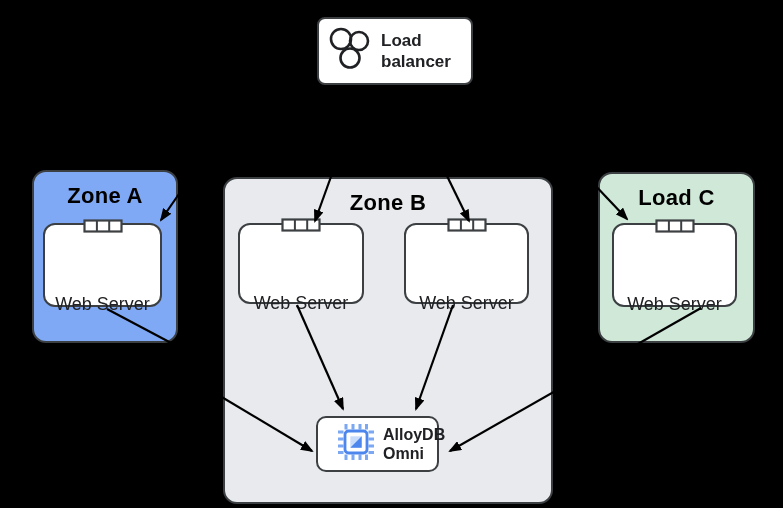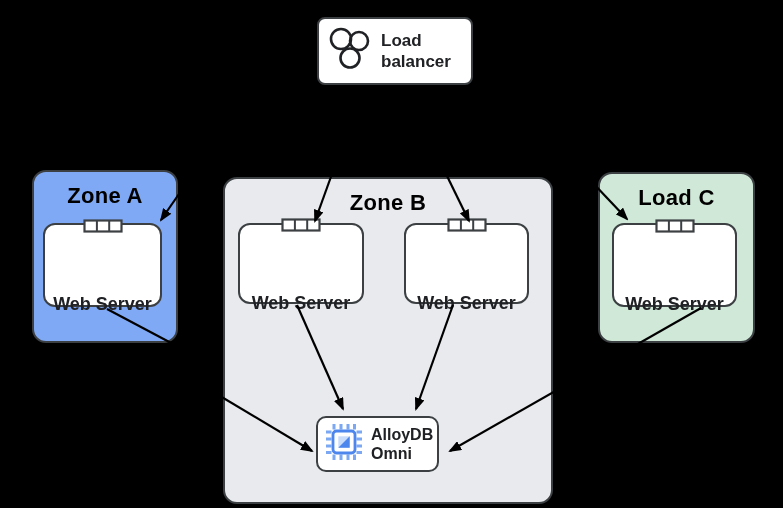--- a/index.html
+++ b/index.html
@@ -39,42 +39,42 @@
     border-radius: 12px;
   }
   .ws {
     display: flex;
     flex-direction: column;
     align-items: center;
     justify-content: center;
     gap: 9px;
     padding-top: 4px;
   }
-  .ws-label { font-weight: bold; font-size: 18px; color: #202124; white-space: nowrap; margin-top: 48px; }
+  .ws-label { font-weight: normal; font-size: 18px; color: #202124; white-space: nowrap; margin-top: 48px; }
   #ws-a  { left: 43px;  top: 223px; width: 119px; height: 84px; }
   #ws-b1 { left: 238px; top: 223px; width: 126px; height: 81px; }
   #ws-b2 { left: 404px; top: 223px; width: 125px; height: 81px; }
   #ws-c  { left: 612px; top: 223px; width: 125px; height: 84px; }
 
   #load-balancer {
     left: 317px; top: 17px; width: 156px; height: 68px;
     border-width: 2.5px; border-radius: 8px;
     display: flex; align-items: center; gap: 8px;
     padding-left: 8px;
   }
   .lb-label {
     font-weight: bold; font-size: 17px; line-height: 21px;
     width: 84px; color: #202124;
   }
 
   #alloydb {
     left: 316px; top: 416px; width: 123px; height: 56px;
     border-radius: 10px;
     display: flex; align-items: center; gap: 9px;
-    padding-left: 8px;
+    padding-left: 20px;
   }
   .db-label {
     font-weight: bold; font-size: 16px; line-height: 19px;
     width: 66px; color: #202124;
   }
 
   
   #arrows {
     position: absolute; left: 0; top: 0;
     width: 783px; height: 508px;

